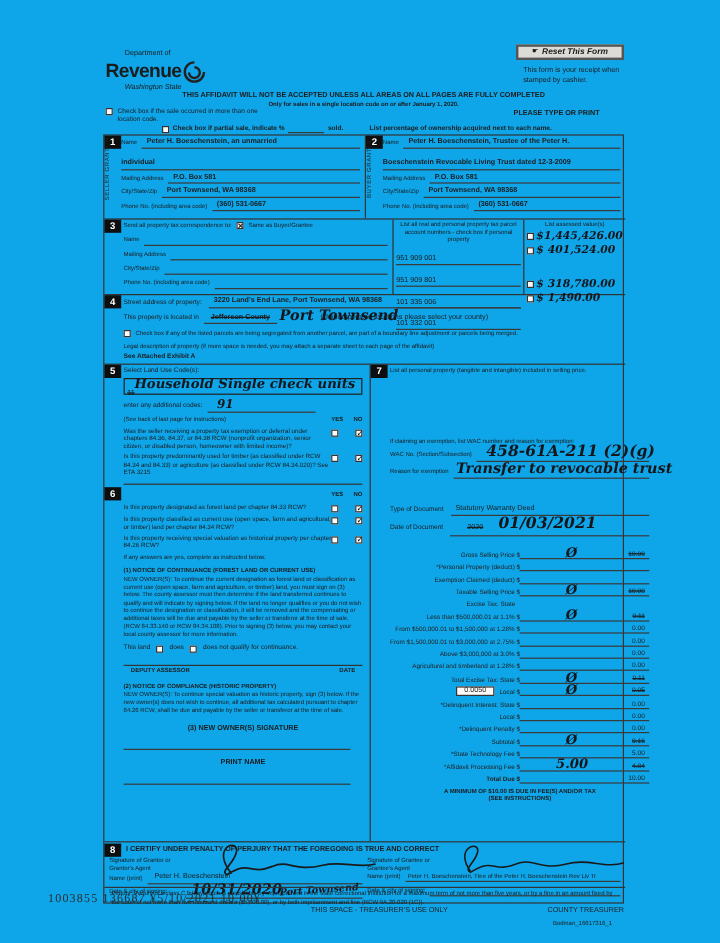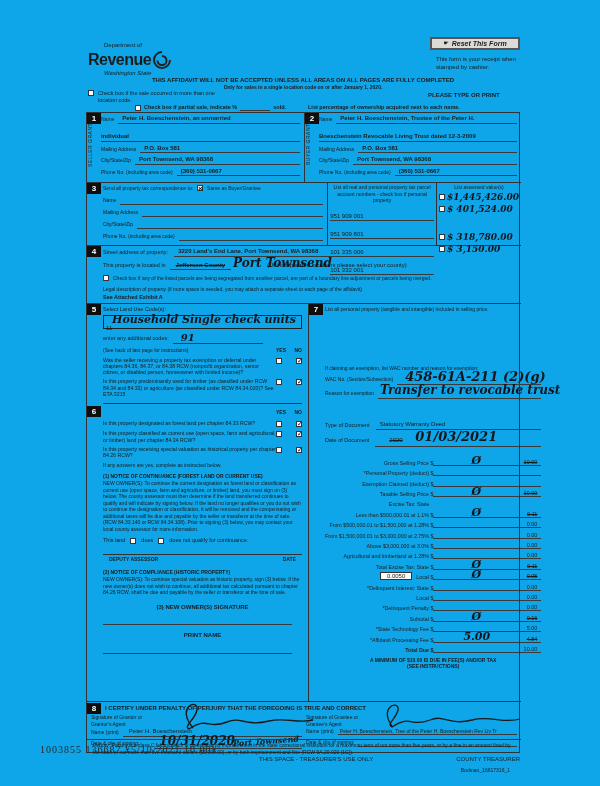--- a/index.html
+++ b/index.html
@@ -165,21 +165,21 @@
         <div class="row" style="margin-top:2px;gap:2px">
             <span class="cb"></span>
             <span class="hw" style="font-size:9px">$ 401,524.00</span>
           </div>
         <div class="row" style="margin-top:18px;gap:2px">
             <span class="cb"></span>
             <span class="hw" style="font-size:9px">$ 318,780.00</span>
           </div>
         <div class="row" style="margin-top:2px;gap:2px">
             <span class="cb"></span>
-            <span class="hw" style="font-size:9px">$ 3,150.00</span>
+            <span class="hw" style="font-size:9px">$ 1,490.00</span>
           </div>
       </div>
     </div>
 
     <div class="abs" style="left:0;top:133px;width:434px;height:58px;border-bottom:1px solid #333;padding:2px 4px 0 16px">
       <span class="badge abs" style="left:0;top:0">4</span>
       <div class="row">
           <span class="t55">Street address of property:</span>
           <span class="fld t6 b" style="width:260px;margin-left:6px;padding-left:4px">3220 Land's End Lane, Port Townsend, WA 98368</span>
         </div>

